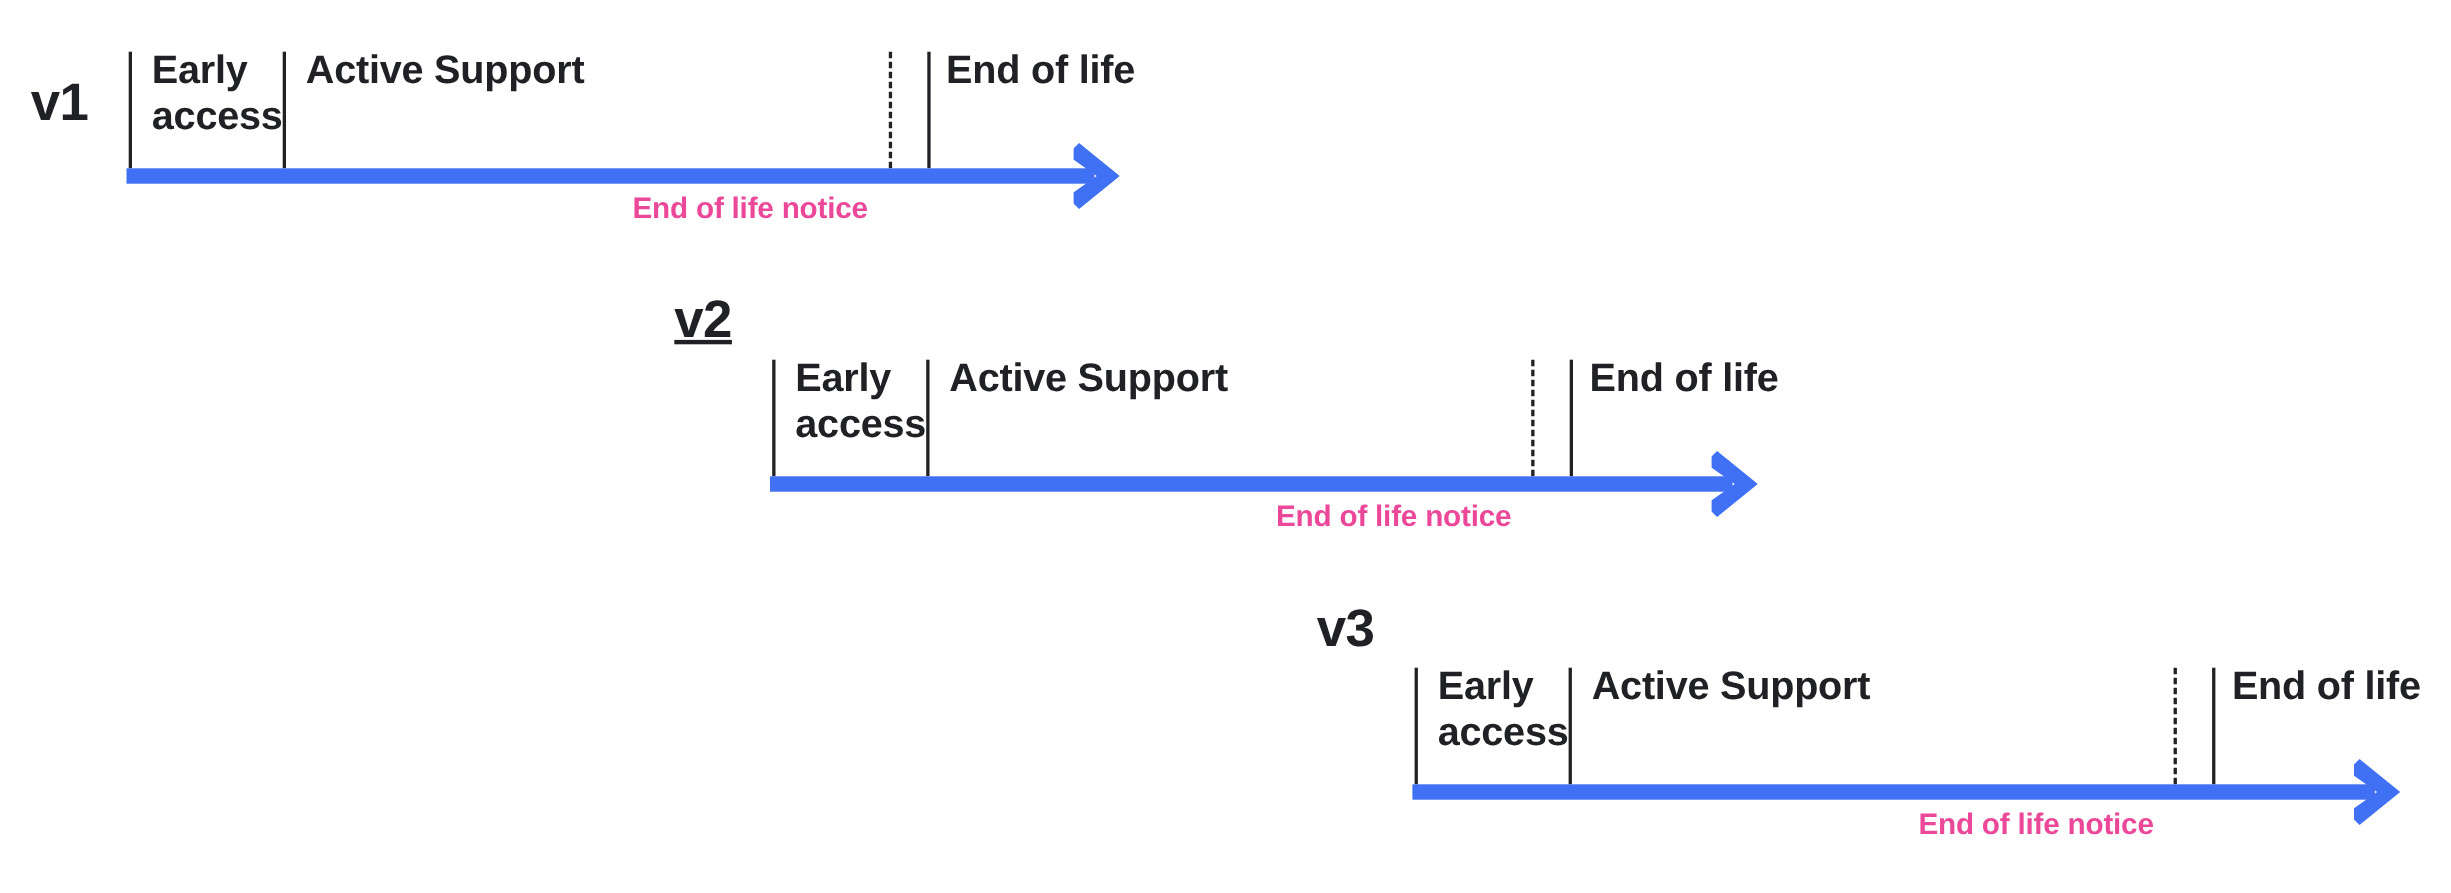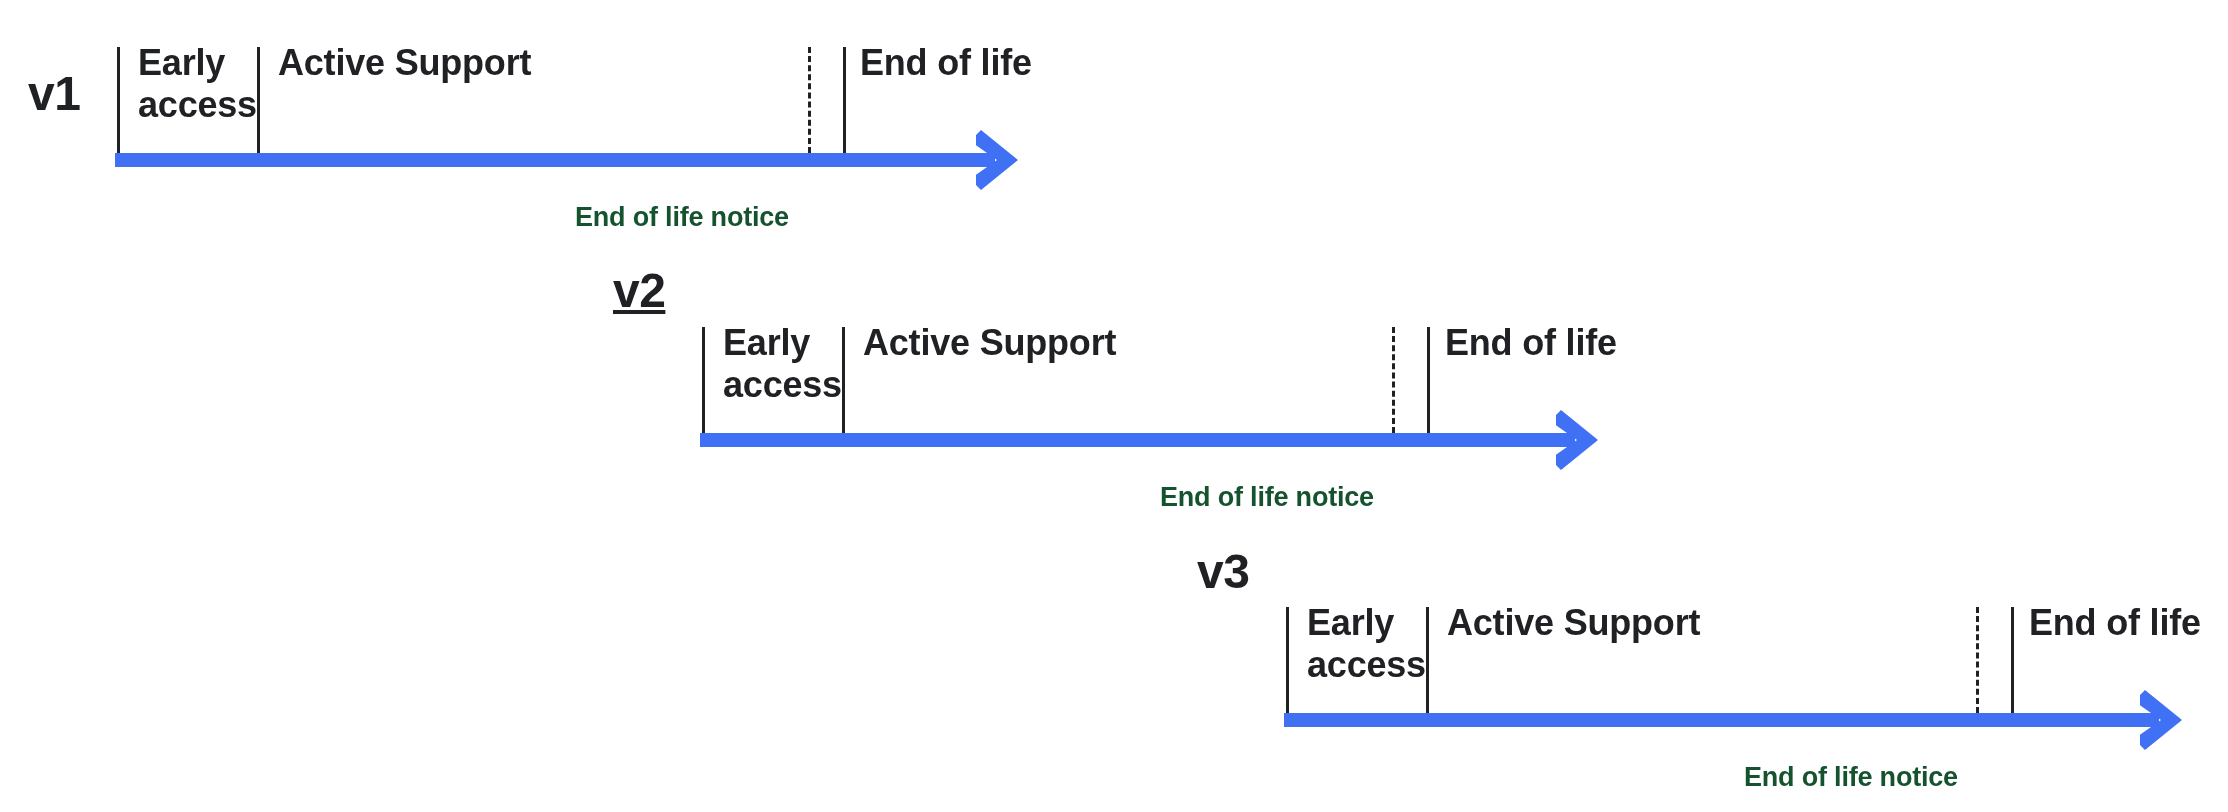--- a/index.html
+++ b/index.html
@@ -73,25 +73,24 @@
     height: 60px;
     width: 42px;
   }
   .timeline-arrowhead svg { display: block; width: 100%; height: 100%; }
 
   
   .notice-label {
     position: absolute;
     font-size: 27px;
     font-weight: 700;
-    color: #14532d;
+    color: #ec4899;
     line-height: 1;
     white-space: nowrap;
     letter-spacing: -0.2px;
-    margin-top: 28px;
   }
 </style>
 </head>
 <body>
 
 <div id="canvas">
     <div class="version-row">
       <div class="version-label" style="left: 28px; top: 70px;">v1</div>
       <div class="tick" style="left: 117px; top: 47px; height: 106px;"></div>
       <div class="tick" style="left: 257px; top: 47px; height: 106px;"></div>

